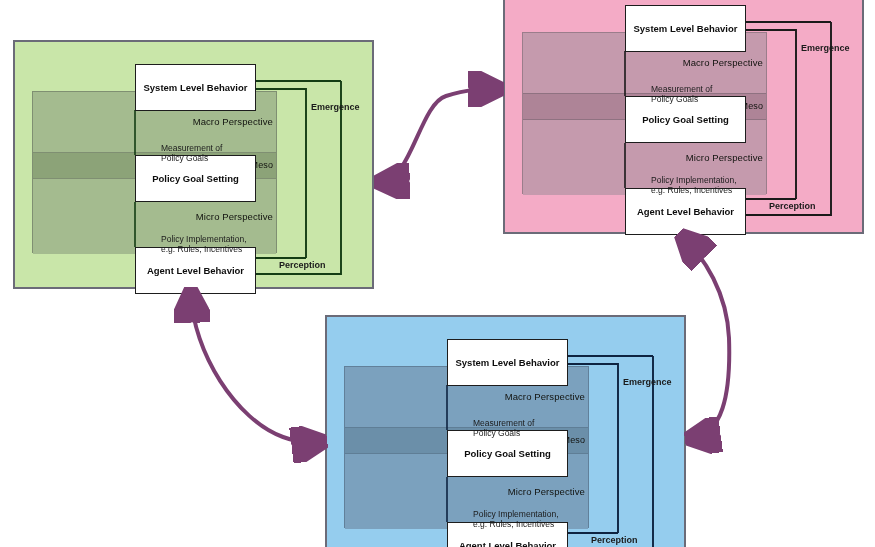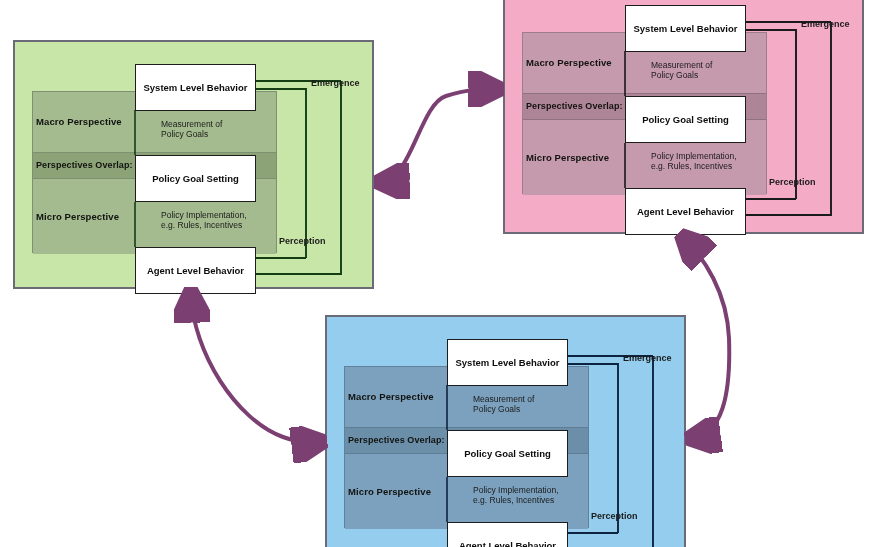--- a/index.html
+++ b/index.html
@@ -27,25 +27,26 @@
   .bands{
     position:absolute;
     box-sizing:border-box;
     border:1px solid #7f8f72;
   }
   .band{
     position:absolute;
     left:0;right:0;
     box-sizing:border-box;
     display:flex;align-items:center;justify-content:center;
-    text-align:left;
-    font-weight:bold;
+    text-align:right;
+    font-weight:normal;
     color:#12130f;
     line-height:1.18;
     letter-spacing:.1px;
+    padding-left:32px;
   }
   .band span{display:block;width:100%;padding:0 3px;}
 
   
   .green .band.macro,.green .band.micro{background:#a4bb8f;}
   .green .band.meso{background:#8ca378;border-top:1px solid #7f8f72;border-bottom:1px solid #7f8f72;}
   .green .bands{border-color:#7f8f72;}
   
   .pink .band.macro,.pink .band.micro{background:#c59aad;}
   .pink .band.meso{background:#ae8497;border-top:1px solid #8f7281;border-bottom:1px solid #8f7281;}
@@ -68,20 +69,21 @@
     z-index:6;
   }
 
   
   .edge-label{
     position:absolute;
     color:#1b1b1b;
     line-height:1.2;
     z-index:7;
     white-space:pre-line;
+    margin-top:24px;
   }
   .edge-label.bold{font-weight:bold;}
 
   
   .wires{position:absolute;left:0;top:0;overflow:visible;z-index:5;}
   .wires path,.wires line{fill:none;stroke-linecap:butt;stroke-linejoin:miter;}
 
   #interconnect{position:absolute;left:0;top:0;width:875px;height:547px;z-index:9;pointer-events:none;}
   #interconnect path{fill:none;stroke:#7b3f72;stroke-width:4;stroke-linecap:round;}
 </style>

